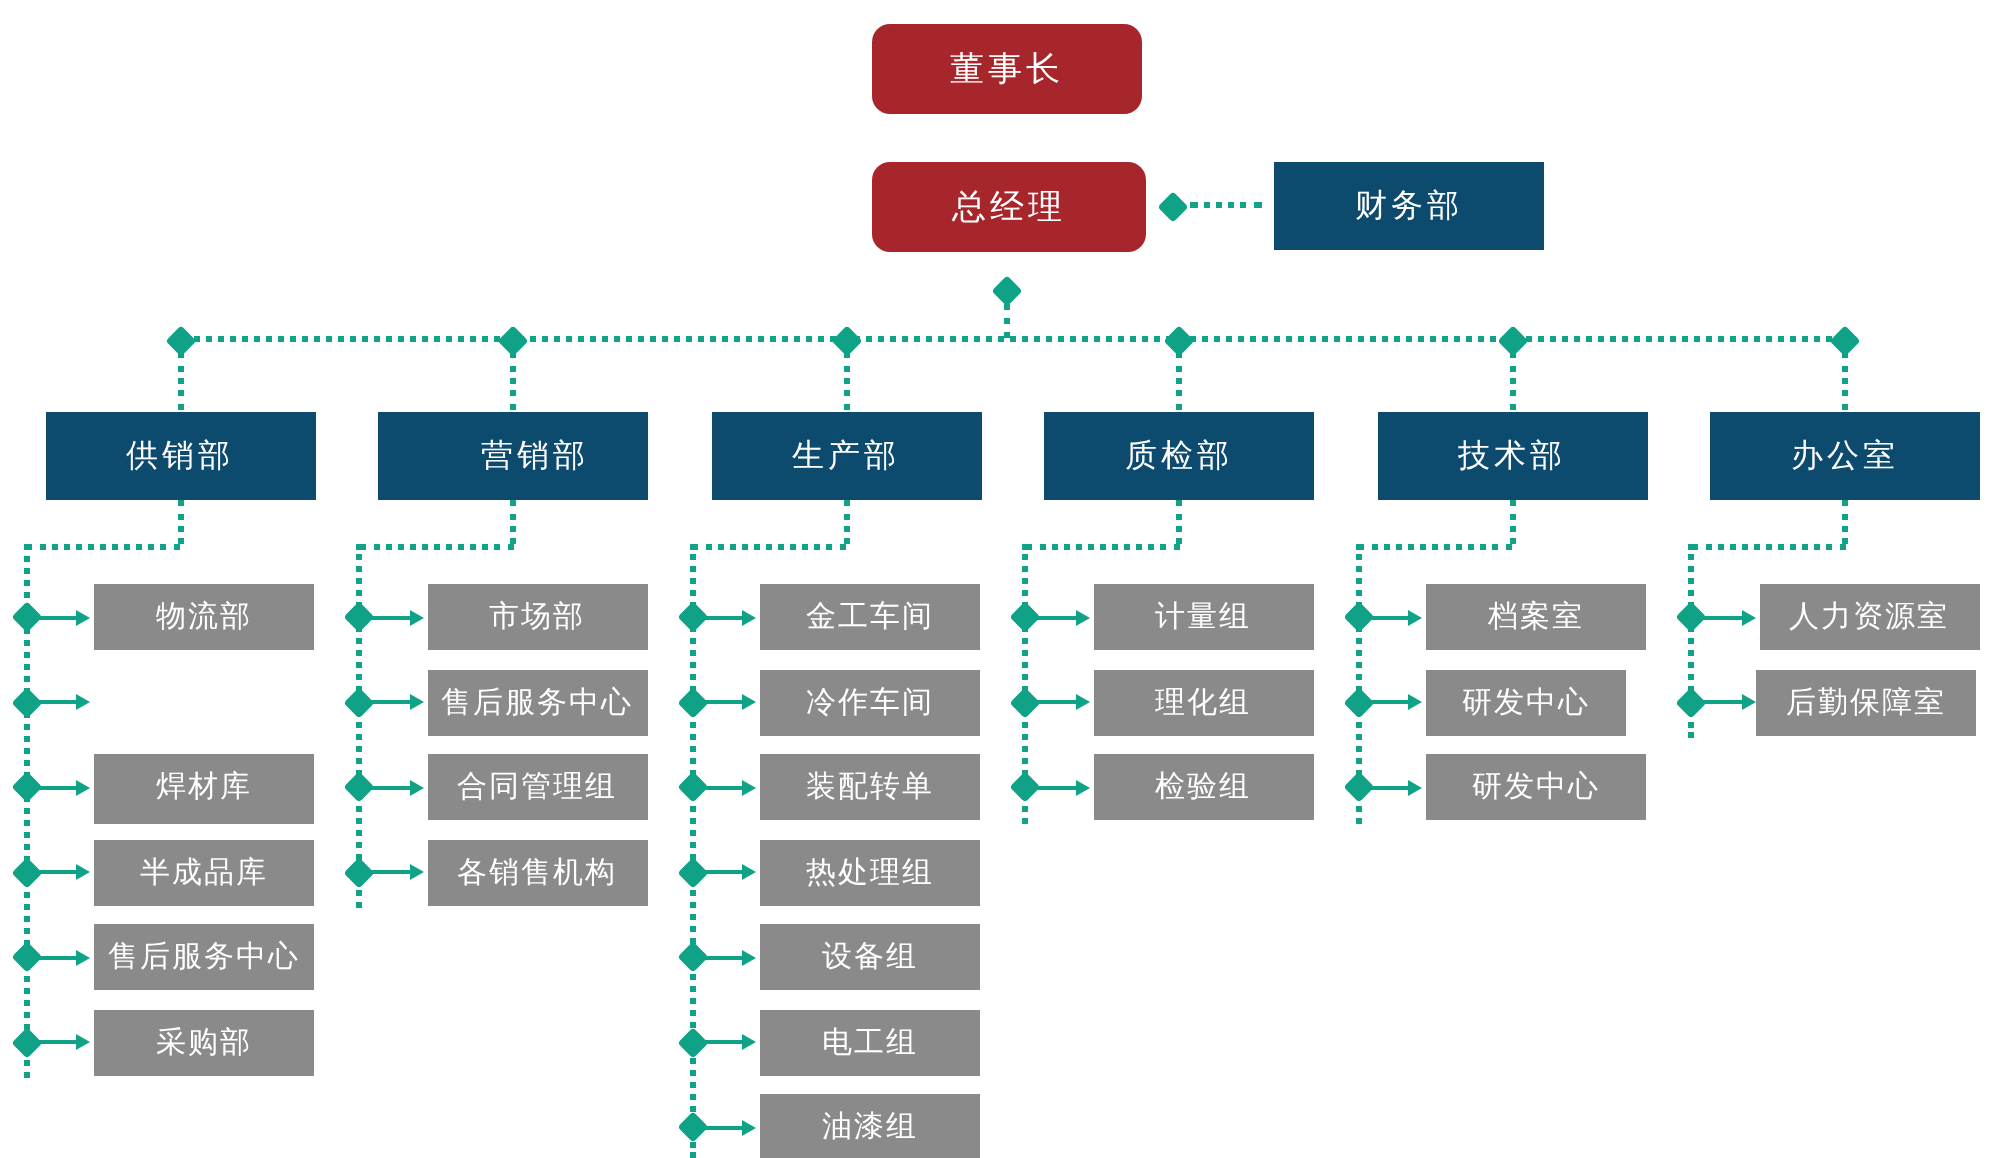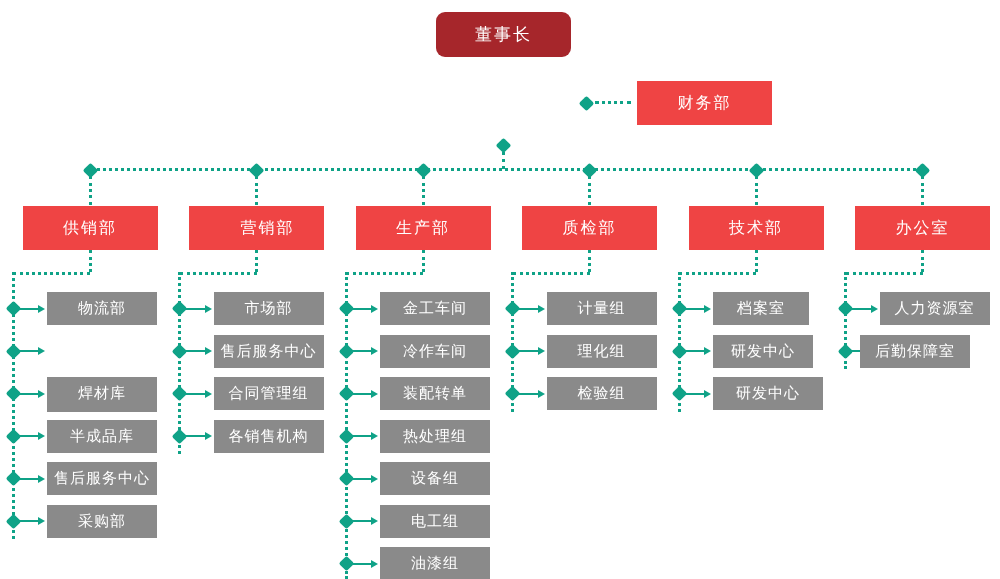--- a/index.html
+++ b/index.html
@@ -5,41 +5,42 @@
   html,body{margin:0;padding:0;background:#fff;}
   #stage{
     position:relative;width:1000px;height:579px;background:#ffffff;overflow:hidden;
     font-family:"Liberation Sans","DejaVu Sans",sans-serif;
   }
   .node{
     position:absolute;display:flex;align-items:center;justify-content:center;
     color:#ffffff;box-sizing:border-box;text-align:center;letter-spacing:2px;
   }
   .node-red{background:#A6262B;border-radius:9px;font-size:17px;font-weight:500;}
-  .node-teal{background:#ef4444;font-size:16px;font-weight:500;}
+  .node-teal{background:#0c4a6e;font-size:16px;font-weight:500;}
   .node-gray{background:#8A8A8A;font-size:15px;font-weight:400;letter-spacing:1px;}
   .dot{
     position:absolute;width:11px;height:11px;background:#0FA287;
     border-radius:2px;transform:rotate(45deg);
   }
   .hline{position:absolute;height:0;border-top:3px dotted #0FA287;}
   .vline{position:absolute;width:0;border-left:3px dotted #0FA287;}
   .arrow-line{position:absolute;height:2px;background:#0FA287;}
   .arrow-head{
     position:absolute;width:0;height:0;
     border-left:7px solid #0FA287;border-top:4px solid transparent;border-bottom:4px solid transparent;
   }
 </style>
 </head>
 <body>
 
 <div id="stage">
 
   <div class="node node-red" style="left:436px;top:12px;width:135px;height:45px;">董事长</div>
 
+  <div class="node node-red" style="left:436px;top:81px;width:137px;height:45px;">总经理</div>
 
   <div class="node node-teal" style="left:637px;top:81px;width:135px;height:44px;">财务部</div>
 
   <div class="dot" style="left:581px;top:98px;"></div>
   <div class="hline" style="left:595px;top:101px;width:36px;"></div>
 
   <div class="dot" style="left:498px;top:140px;"></div>
   <div class="vline" style="left:502px;top:152px;height:17px;"></div>
   <div class="hline" style="left:90px;top:168px;width:833px;"></div>
 
@@ -150,21 +151,21 @@
       <div class="node node-gray" style="left:546.5px;top:377.0px;width:110px;height:33px;">检验组</div>
       <div class="dot" style="left:750.5px;top:164.5px;"></div>
       <div class="vline" style="left:754.5px;top:176px;height:29px;"></div>
       <div class="node node-teal" style="left:688.5px;top:206px;width:135px;height:44px;">技术部</div>
       <div class="vline" style="left:754.5px;top:250px;height:22px;"></div>
       <div class="hline" style="left:679.0px;top:272px;width:77.0px;"></div>
       <div class="vline" style="left:677.5px;top:272px;height:139.5px;"></div>
       <div class="dot" style="left:673.5px;top:303.0px;"></div>
       <div class="arrow-line" style="left:684.0px;top:307.5px;width:21.0px;"></div>
       <div class="arrow-head" style="left:704.0px;top:304.5px;"></div>
-      <div class="node node-gray" style="left:713.0px;top:292.0px;width:96px;height:33px;">档案室</div>
+      <div class="node node-gray" style="left:713.0px;top:292.0px;width:110px;height:33px;">档案室</div>
       <div class="dot" style="left:673.5px;top:345.5px;"></div>
       <div class="arrow-line" style="left:684.0px;top:350.0px;width:21.0px;"></div>
       <div class="arrow-head" style="left:704.0px;top:347.0px;"></div>
       <div class="node node-gray" style="left:713.0px;top:334.5px;width:100px;height:33px;">研发中心</div>
       <div class="dot" style="left:673.5px;top:388.0px;"></div>
       <div class="arrow-line" style="left:684.0px;top:392.5px;width:21.0px;"></div>
       <div class="arrow-head" style="left:704.0px;top:389.5px;"></div>
       <div class="node node-gray" style="left:713.0px;top:377.0px;width:110px;height:33px;">研发中心</div>
       <div class="dot" style="left:917.0px;top:164.5px;"></div>
       <div class="vline" style="left:921.0px;top:176px;height:29px;"></div>
@@ -172,15 +173,15 @@
       <div class="vline" style="left:921.0px;top:250px;height:22px;"></div>
       <div class="hline" style="left:845.5px;top:272px;width:77.0px;"></div>
       <div class="vline" style="left:844.0px;top:272px;height:97.0px;"></div>
       <div class="dot" style="left:840.0px;top:303.0px;"></div>
       <div class="arrow-line" style="left:850.5px;top:307.5px;width:21.0px;"></div>
       <div class="arrow-head" style="left:870.5px;top:304.5px;"></div>
       <div class="node node-gray" style="left:879.5px;top:292.0px;width:110px;height:33px;">人力资源室</div>
       <div class="dot" style="left:840.0px;top:345.5px;"></div>
       <div class="arrow-line" style="left:850.5px;top:350.0px;width:21.0px;"></div>
       <div class="arrow-head" style="left:870.5px;top:347.0px;"></div>
-      <div class="node node-gray" style="left:860px;top:334.5px;width:110px;height:33px;">后勤保障室</div>
+      <div class="node node-gray" style="left:878px;top:334.5px;width:110px;height:33px;">后勤保障室</div>
     </div>
 </div>
 
 </body></html>

